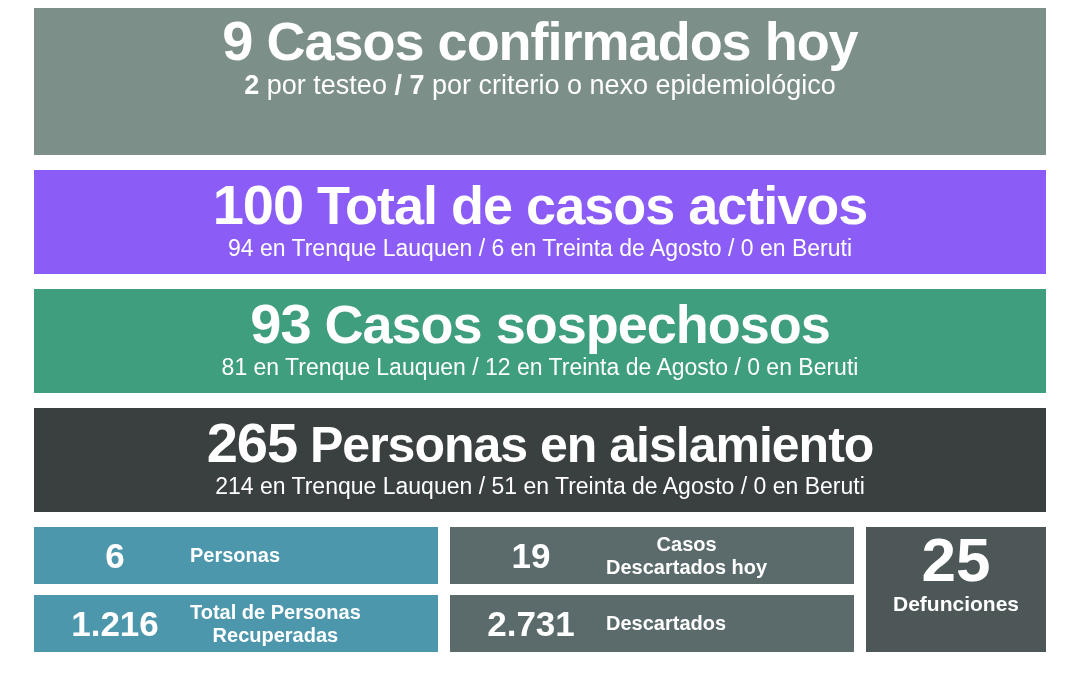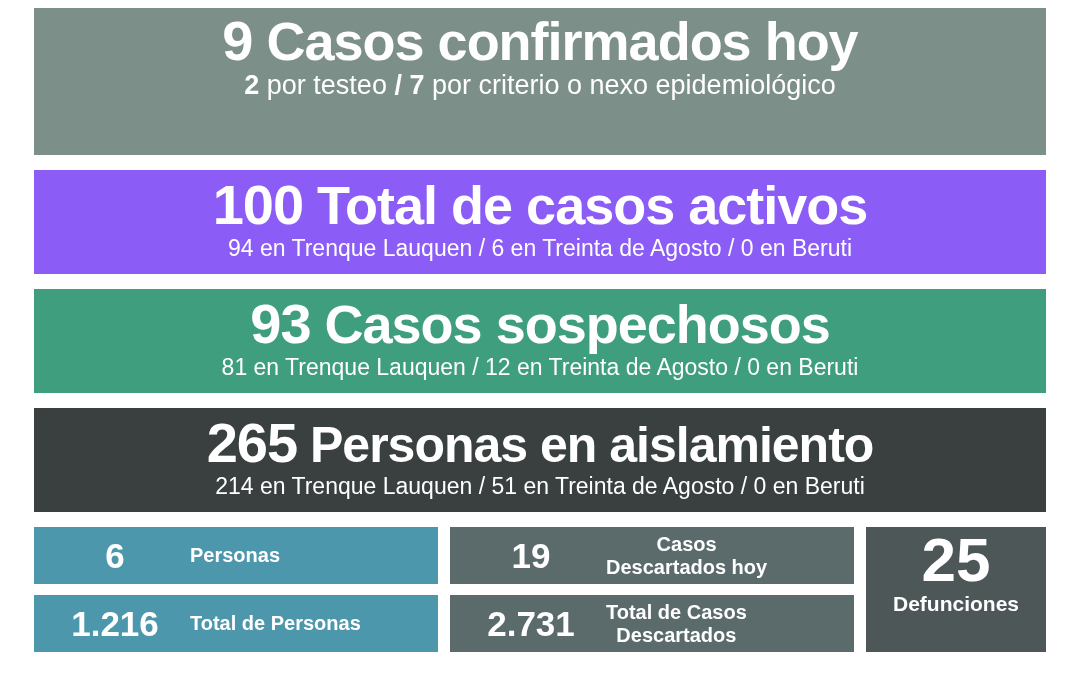--- a/index.html
+++ b/index.html
@@ -157,36 +157,36 @@
       <div class="mini m-recov-today">
         <div class="v">6</div>
         <div class="t">
           <div>Personas</div>
         </div>
       </div>
       <div class="mini m-recov-total">
         <div class="v">1.216</div>
         <div class="t">
           <div>Total de Personas</div>
+          <div>Recuperadas</div>
         </div>
       </div>
     </div>
 
     <div class="col-mid">
       <div class="mini m-disc-today">
         <div class="v">19</div>
         <div class="t">
           <div>Casos</div>
           <div>Descartados hoy</div>
         </div>
       </div>
       <div class="mini m-disc-total">
         <div class="v">2.731</div>
         <div class="t">
-          <div>Total de Casos</div>
           <div>Descartados</div>
         </div>
       </div>
     </div>
 
     <div class="col-right">
       <div class="deaths">
         <div class="v">25</div>
         <div class="t">Defunciones</div>
       </div>

